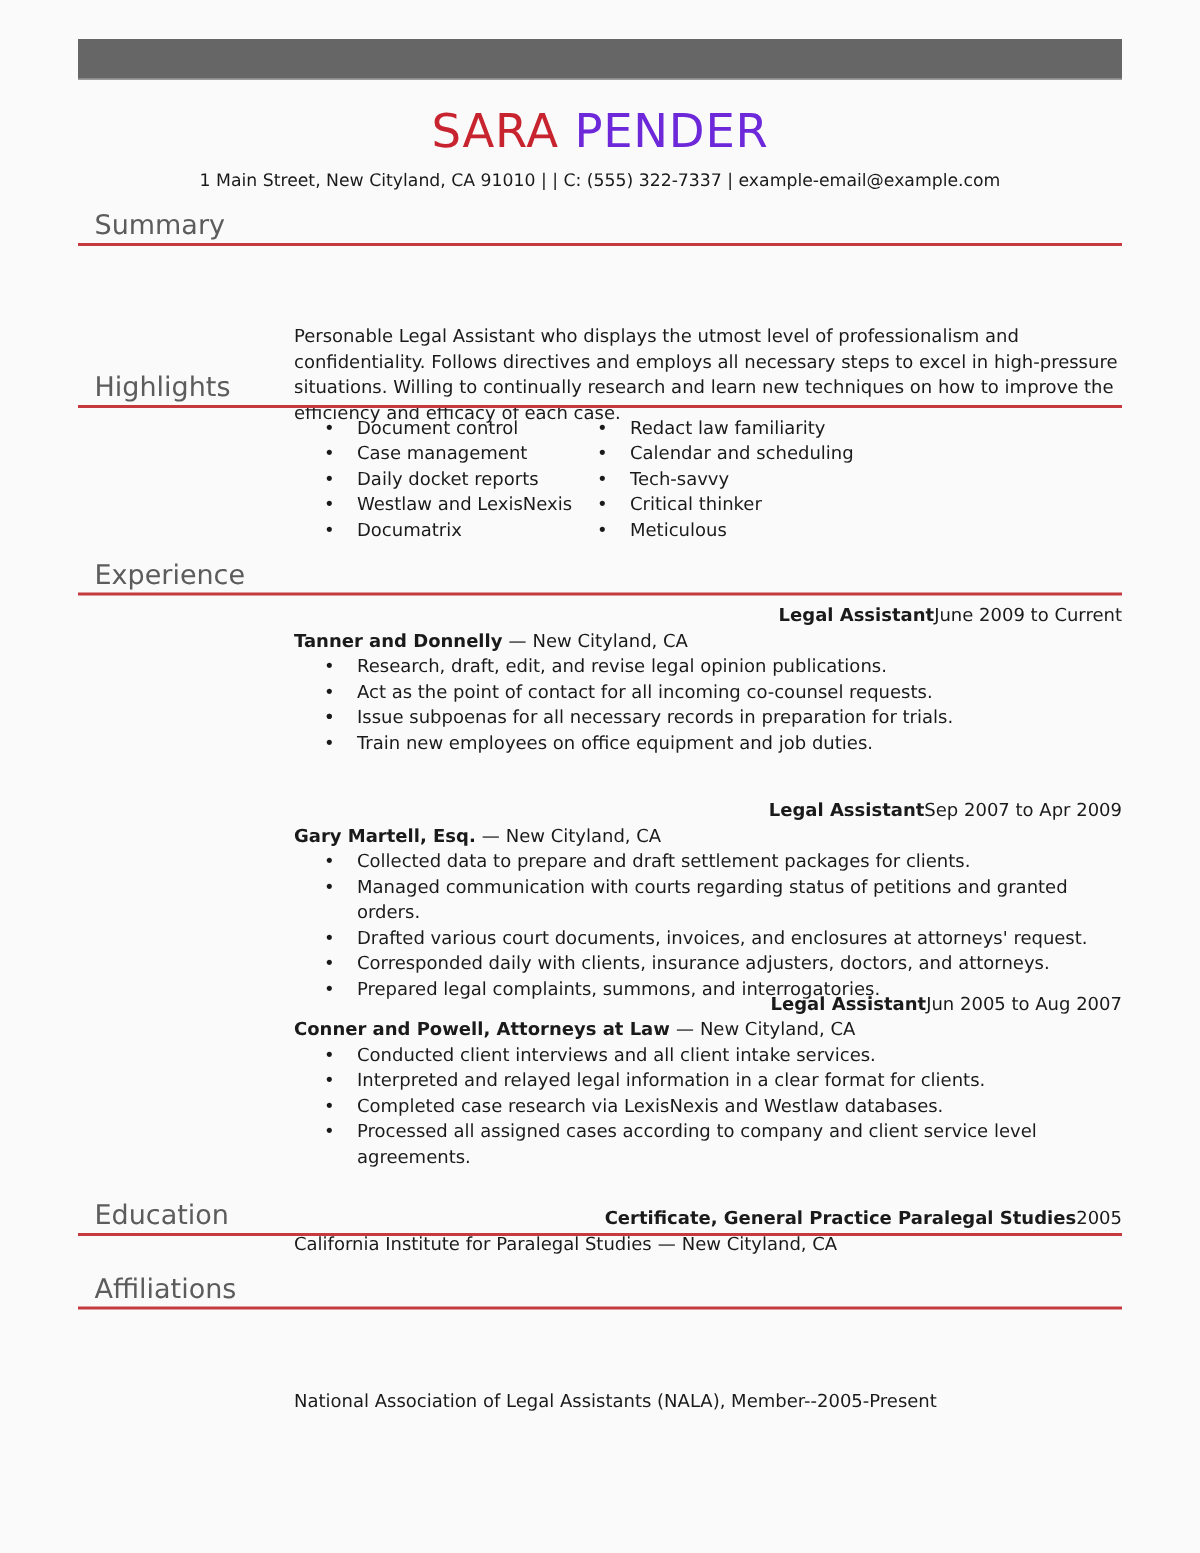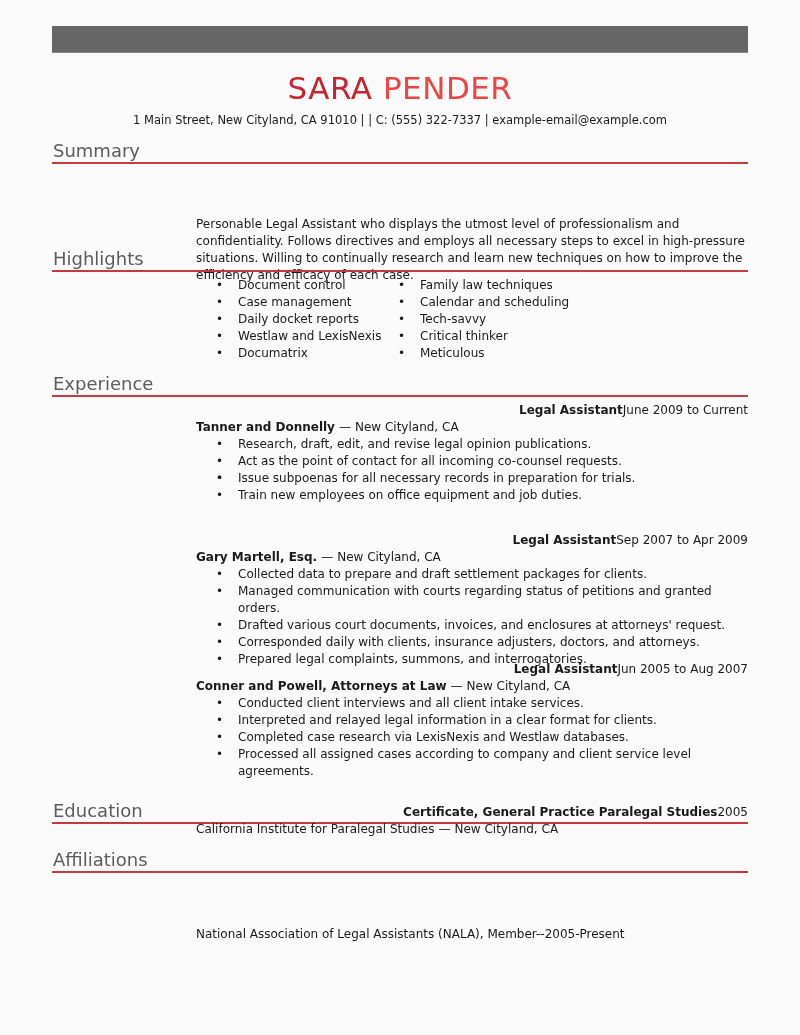--- a/index.html
+++ b/index.html
@@ -3,25 +3,25 @@
 <meta charset="utf-8">
 <style>
   html, body { margin: 0; padding: 0; }
   body {
     width: 800px; height: 1035px; background: #fafafa; position: relative;
     font-family: "DejaVu Sans", sans-serif; color: #1a1a1a; overflow: hidden;
   }
   .top-bar { position: absolute; left: 52px; top: 26px; width: 696px; height: 26px; background: #666666; border-bottom: 1px solid #8a8a8a; }
   .name { position: absolute; left: 0; top: 70px; width: 800px; text-align: center; font-size: 31px; letter-spacing: 0.5px; }
   .name .first { color: #c8242f; }
-  .name .last { color: #ef4444; }
+  .name .last { color: #6d28d9; }
   .contact { position: absolute; left: 0; top: 113px; width: 800px; text-align: center; font-size: 11.5px; color: #1a1a1a; }
 
   .section-head { position: absolute; left: 52px; width: 696px; border-bottom: 2px solid #c43a3f; }
-  .section-head span { display: block; font-size: 18px; color: #5c5c5c; padding-left: 1px; line-height: 22px; }
+  .section-head span { display: block; font-size: 18px; color: #5c5c5c; padding-left: 1px; line-height: 22px; margin-left: 10px; }
 
   .content { position: absolute; left: 196px; width: 552px; font-size: 12px; line-height: 17px; margin-top: 48px; }
   .summary-text { left: 196px; width: 560px; }
 
   .hl-col { position: absolute; list-style: none; margin: 0; padding: 0; font-size: 12px; line-height: 17px; }
   .hl-col li { position: relative; padding-left: 22px; }
   .hl-col li .bullet { position: absolute; left: 0; top: 0; }
 
   .job { position: absolute; left: 196px; width: 552px; font-size: 12px; line-height: 17px; }
   .job-row { display: flex; justify-content: flex-end; }
@@ -51,21 +51,21 @@
   <span>Highlights</span>
 </div>
 <ul class="hl-col" style="left:216px; top:277px;">
   <li><span class="bullet">•</span><span>Document control</span></li>
   <li><span class="bullet">•</span><span>Case management</span></li>
   <li><span class="bullet">•</span><span>Daily docket reports</span></li>
   <li><span class="bullet">•</span><span>Westlaw and LexisNexis</span></li>
   <li><span class="bullet">•</span><span>Documatrix</span></li>
 </ul>
 <ul class="hl-col" style="left:398px; top:277px;">
-  <li><span class="bullet">•</span><span>Family law techniques</span></li>
+  <li><span class="bullet">•</span><span>Redact law familiarity</span></li>
   <li><span class="bullet">•</span><span>Calendar and scheduling</span></li>
   <li><span class="bullet">•</span><span>Tech-savvy</span></li>
   <li><span class="bullet">•</span><span>Critical thinker</span></li>
   <li><span class="bullet">•</span><span>Meticulous</span></li>
 </ul>
 
 <div class="section-head" style="top:373px;">
   <span>Experience</span>
 </div>
 

